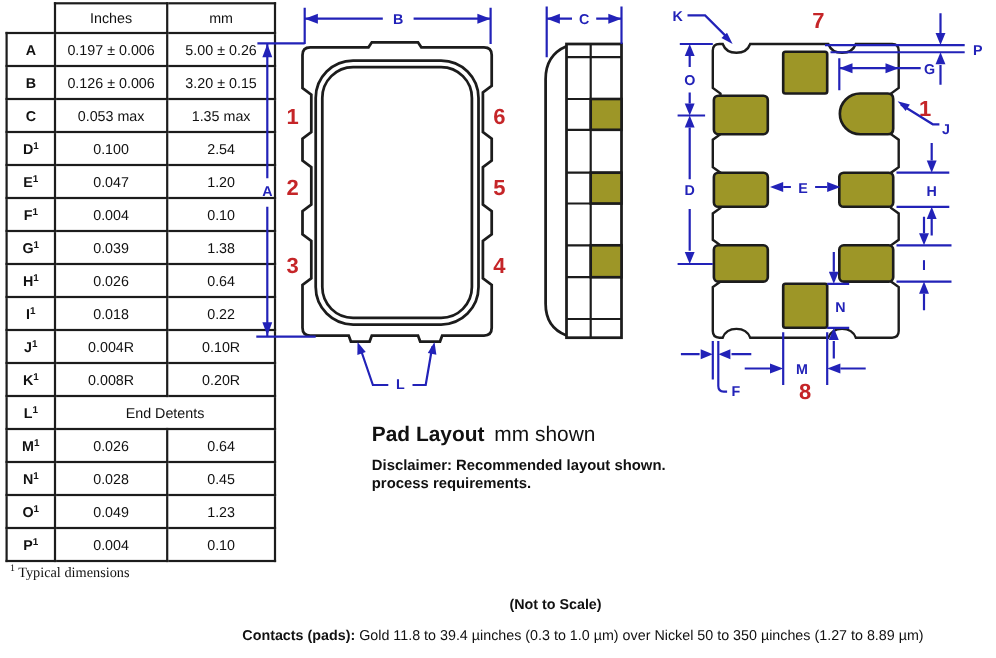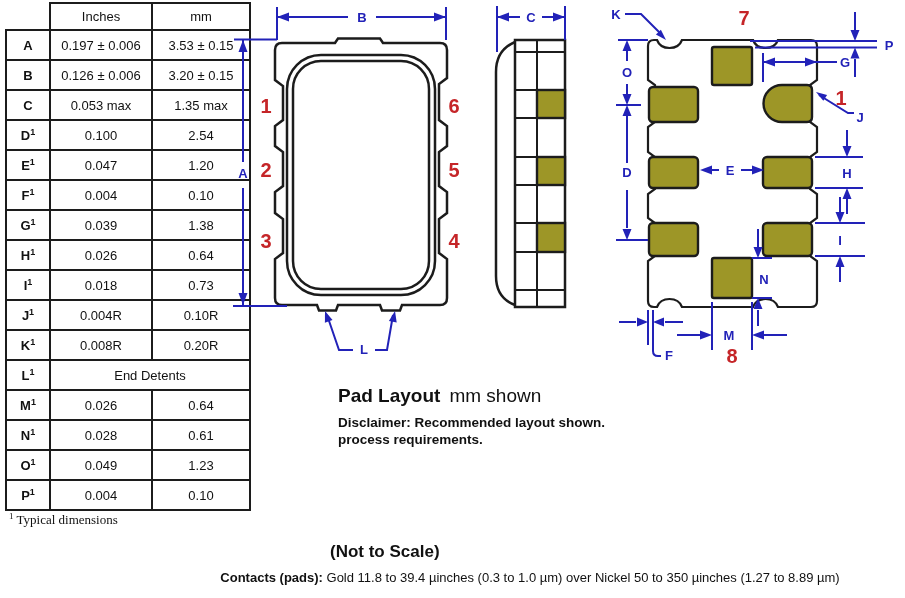--- a/index.html
+++ b/index.html
@@ -29,43 +29,43 @@
   .bf{fill:#2222b8;stroke:none;}
   .ol{stroke:#1c1c1c;stroke-width:2.5;fill:#fff;}
   .oln{stroke:#1c1c1c;stroke-width:2.5;fill:none;}
   .grid{stroke:#1c1c1c;stroke-width:2;fill:none;}
   .pad{fill:#9d9627;stroke:#1c1c1c;stroke-width:2.4;}
   
   .pad-note-title{position:absolute;left:338px;top:385px;font-size:19px;}
   .pad-note-title b{font-weight:bold;}
   .pad-note-title span{margin-left:9px;}
   .disclaimer{position:absolute;left:338px;top:414px;font-size:13.5px;line-height:17px;font-weight:bold;}
-  .nts{position:absolute;left:330px;top:542px;width:350px;text-align:left;
-       font-size:17px;font-weight:bold;}
+  .nts{position:absolute;left:330px;top:542px;width:350px;text-align:center;
+       font-size:13px;font-weight:bold;}
   .contacts{position:absolute;left:150px;top:570px;width:760px;text-align:center;font-size:13px;}
   .contacts b{font-weight:bold;}
 </style>
 </head>
 <body>
 
 <div class="page">
 
   <table class="dim-table">
     <thead>
       <tr>
         <th class="corner"></th>
         <th class="in">Inches</th>
         <th class="mm">mm</th>
       </tr>
     </thead>
     <tbody>
       <tr>
         <th class="lbl"><span>A</span><sup></sup></th>
         <td class="in">0.197 ± 0.006</td>
-        <td class="mm">3.53 ± 0.15</td>
+        <td class="mm">5.00 ± 0.26</td>
       </tr>
       <tr>
         <th class="lbl"><span>B</span><sup></sup></th>
         <td class="in">0.126 ± 0.006</td>
         <td class="mm">3.20 ± 0.15</td>
       </tr>
       <tr>
         <th class="lbl"><span>C</span><sup></sup></th>
         <td class="in">0.053 max</td>
         <td class="mm">1.35 max</td>
@@ -91,21 +91,21 @@
         <td class="mm">1.38</td>
       </tr>
       <tr>
         <th class="lbl"><span>H</span><sup>1</sup></th>
         <td class="in">0.026</td>
         <td class="mm">0.64</td>
       </tr>
       <tr>
         <th class="lbl"><span>I</span><sup>1</sup></th>
         <td class="in">0.018</td>
-        <td class="mm">0.73</td>
+        <td class="mm">0.22</td>
       </tr>
       <tr>
         <th class="lbl"><span>J</span><sup>1</sup></th>
         <td class="in">0.004R</td>
         <td class="mm">0.10R</td>
       </tr>
       <tr>
         <th class="lbl"><span>K</span><sup>1</sup></th>
         <td class="in">0.008R</td>
         <td class="mm">0.20R</td>
@@ -115,21 +115,21 @@
         <td colspan="2">End Detents</td>
       </tr>
       <tr>
         <th class="lbl"><span>M</span><sup>1</sup></th>
         <td class="in">0.026</td>
         <td class="mm">0.64</td>
       </tr>
       <tr>
         <th class="lbl"><span>N</span><sup>1</sup></th>
         <td class="in">0.028</td>
-        <td class="mm">0.61</td>
+        <td class="mm">0.45</td>
       </tr>
       <tr>
         <th class="lbl"><span>O</span><sup>1</sup></th>
         <td class="in">0.049</td>
         <td class="mm">1.23</td>
       </tr>
       <tr>
         <th class="lbl"><span>P</span><sup>1</sup></th>
         <td class="in">0.004</td>
         <td class="mm">0.10</td>

